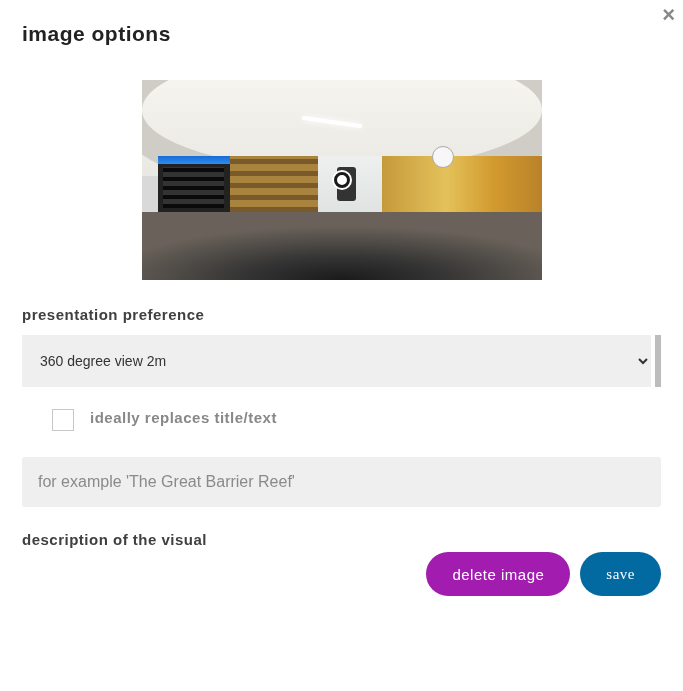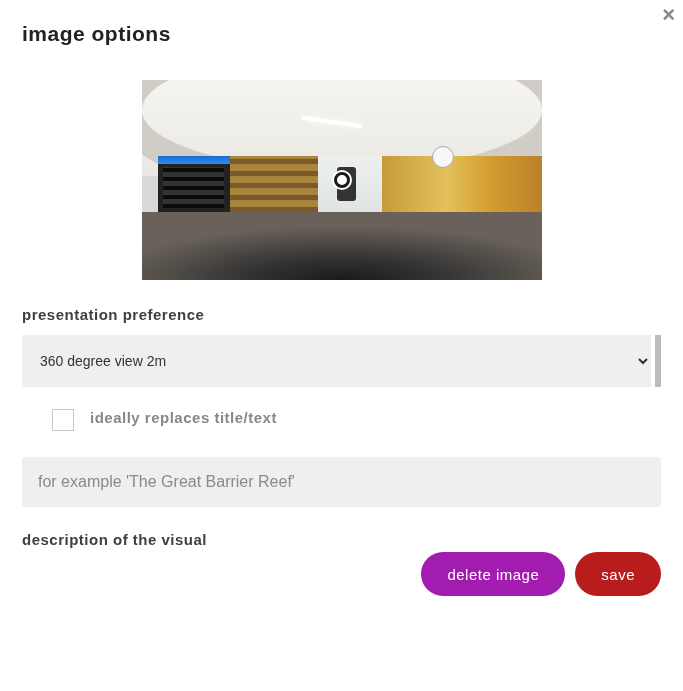--- a/index.html
+++ b/index.html
@@ -184,21 +184,21 @@
       border: none;
       border-radius: 22px;
       padding: 0 26px;
       font-size: 15px;
       font-weight: 500;
       letter-spacing: 0.5px;
       cursor:pointer;
       text-transform: lowercase;
     }
     .btn-delete { background:#a21caf; color:#fff; }
-    .btn-save { background:#b91c1c; color:#fff; }
+    .btn-save { background:#0369a1; color:#fff;font-family:Liberation Serif, serif; }
   </style>
 </head>
 <body>
 
 <div class="dialog">
 
   <div class="close-btn">×</div>
 
   <h2 class="dialog-title">image options</h2>
 

